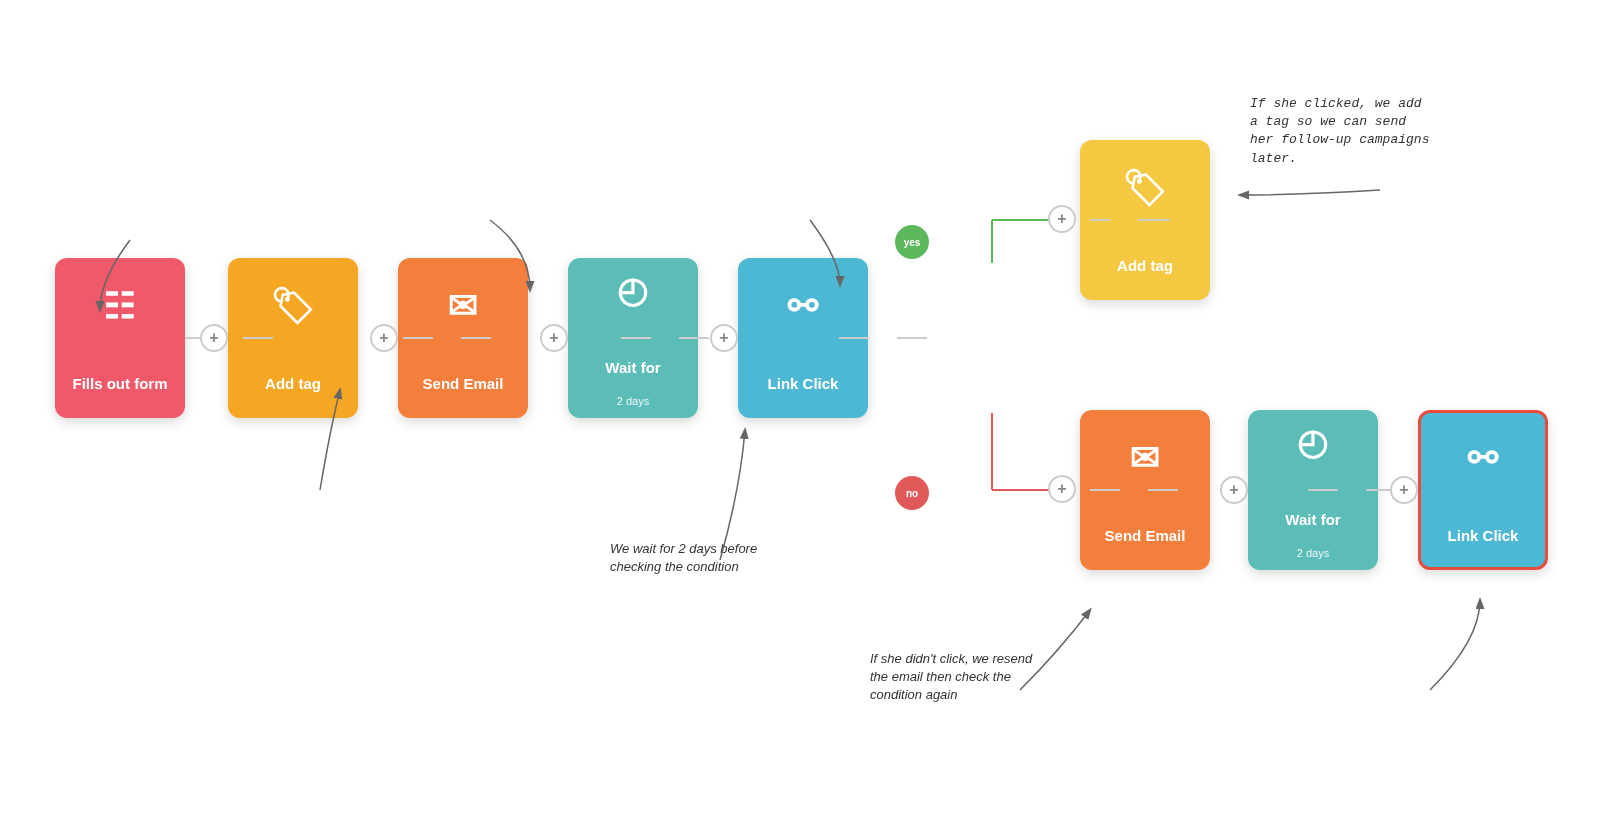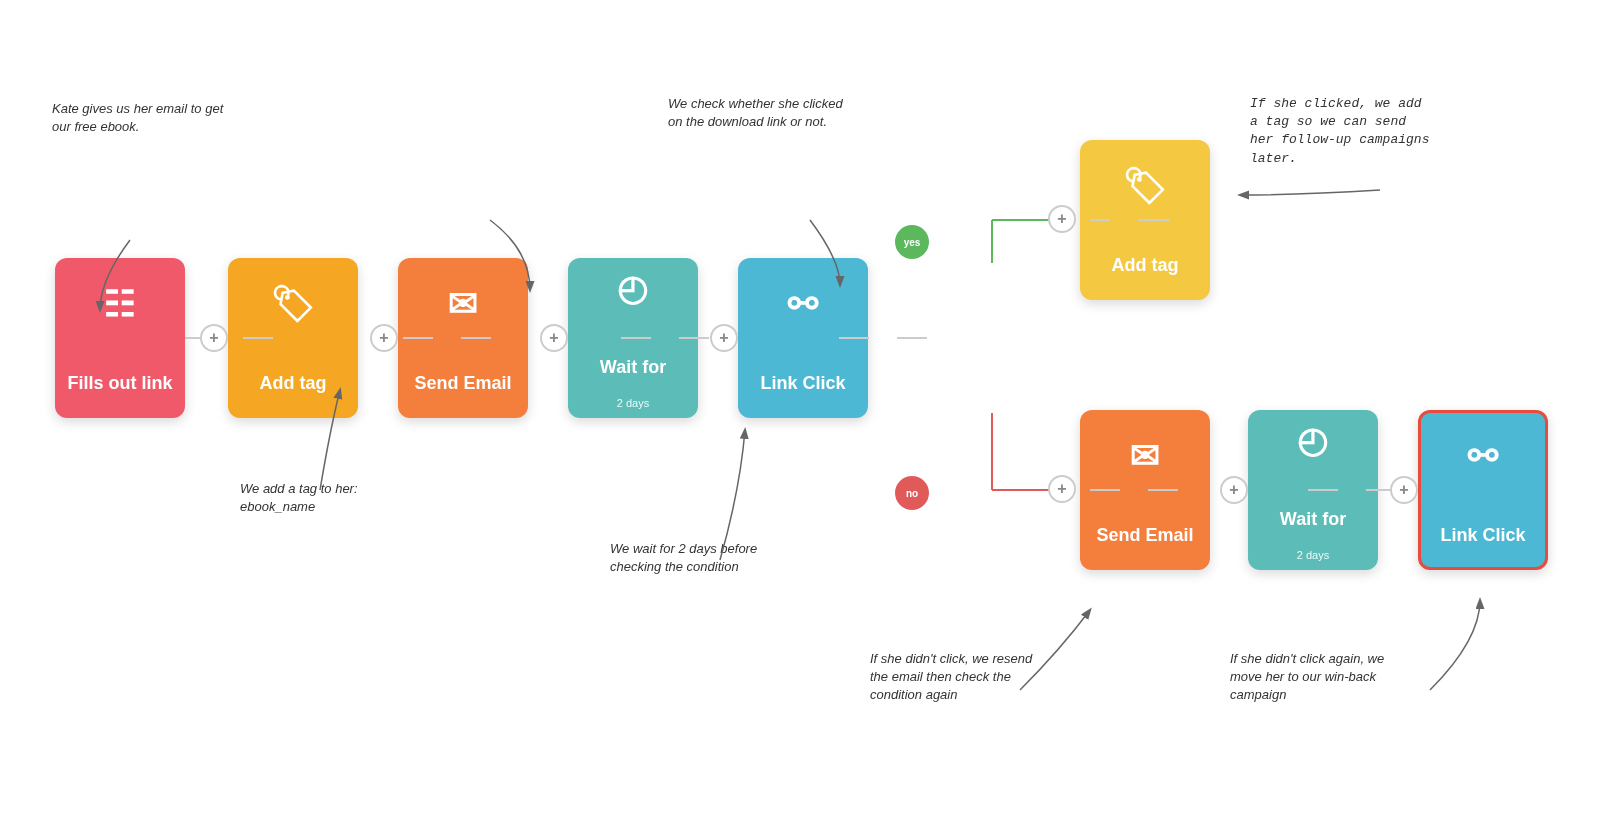--- a/index.html
+++ b/index.html
@@ -31,21 +31,21 @@
       font-size: 14px;
       text-align: center;
       box-shadow: 0 4px 12px rgba(0,0,0,0.15);
       padding: 10px;
     }
     .card .icon {
       font-size: 36px;
       margin-bottom: 8px;
     }
     .card-label {
-      font-size: 18px;
+      font-size: 15px;
       font-weight: 700;
       margin-top: 40px;
     }
     .card-sublabel {
       font-size: 11px;
       font-weight: 400;
       margin-top: 19px;
       opacity: 0.9;
     }
     
@@ -156,64 +156,46 @@
 
     <path d="M 1430 690 Q 1480 640 1480 600" stroke="#666" stroke-width="1.5" fill="none" marker-end="url(#arrow)"></path>
 
     <defs>
       <marker id="arrow" markerWidth="8" markerHeight="8" refX="6" refY="3" orient="auto">
         <path d="M0,0 L0,6 L8,3 z" fill="#666"></path>
       </marker>
     </defs>
   </svg>
 
-  <div class="annotation" style="left: 52px; top: 100px;">
-    <span>Kate gives us her email
-to get our free ebook.</span>
-  </div>
-
-
-  <div class="annotation" style="left: 668px; top: 95px;">
-    <span>We check whether she
-clicked on the download
-link or not.</span>
-  </div>
+
+
 
   <div class="annotation" style="left: 1250px; top: 95px; font-family: Liberation Mono, monospace;">
     <span>If she clicked, we add
 a tag so we can send her
 follow-up
 campaigns later.</span>
   </div>
 
-  <div class="annotation" style="left: 240px; top: 480px;">
-    <span>We add a tag
-to her: ebook_name</span>
-  </div>
 
   <div class="annotation" style="left: 590px; top: 540px; margin-left: 20px;">
     <span>We wait for 2 days
 before checking the condition</span>
   </div>
 
   <div class="annotation" style="left: 870px; top: 650px;">
     <span>If she didn't click,
 we resend the email then
 check the condition again</span>
   </div>
 
-  <div class="annotation" style="left: 1230px; top: 650px;">
-    <span>If she didn't click again,
-we move her to our
-win-back campaign</span>
-  </div>
 
   <div class="card card-pink" style="left: 55px; top: 258px;">
     <div class="icon">☷</div>
-    <div class="card-label">Fills out link</div>
+    <div class="card-label">Fills out form</div>
   </div>
 
   <div class="connector" style="left: 200px; top: 324px;">+</div>
 
   <div class="card card-yellow" style="left: 228px; top: 258px;">
     <div class="icon">🏷</div>
     <div class="card-label">Add tag</div>
   </div>
 
   <div class="connector" style="left: 370px; top: 324px;">+</div>

